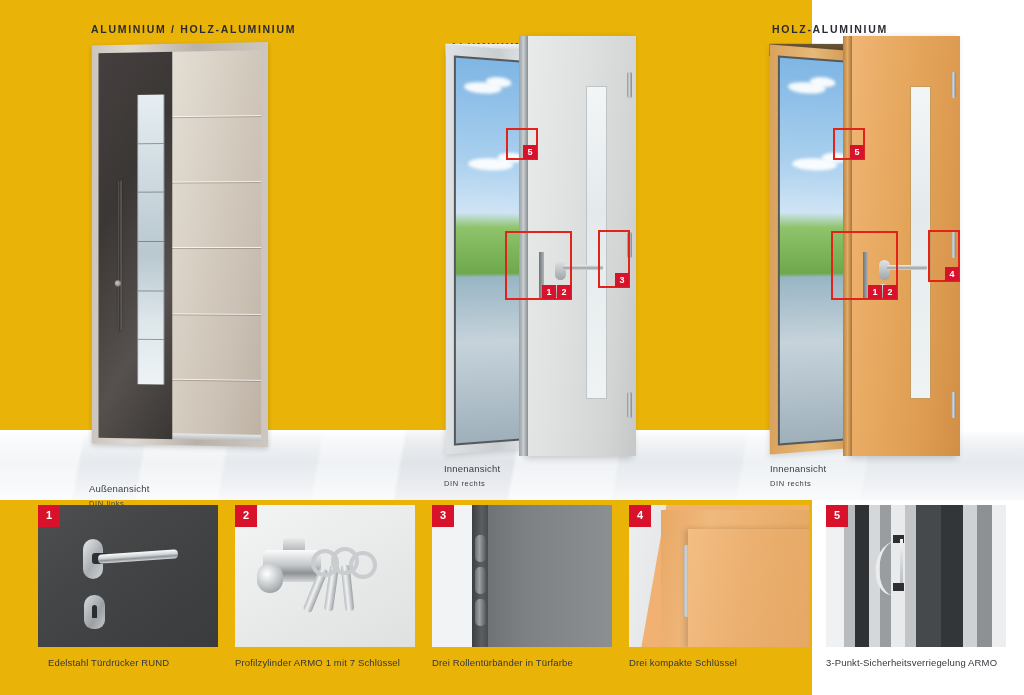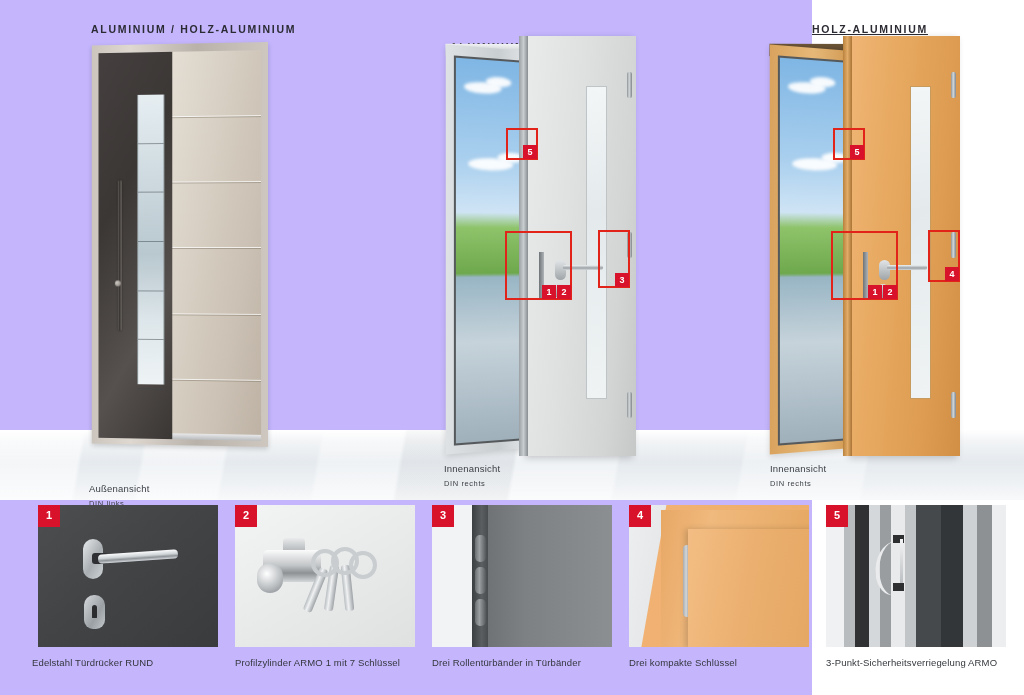--- a/index.html
+++ b/index.html
@@ -5,21 +5,21 @@
   html, body {
     margin: 0; padding: 0;
     width: 1024px; height: 695px;
     background: #ffffff;
     font-family: "Liberation Sans", sans-serif;
     overflow: hidden;
   }
   .page {
     position: relative;
     width: 812px; height: 695px;
-    background: #c4b5fd;
+    background: #eab308;
   }
 
   
   .col-heading {
     position: absolute;
     font-size: 10.5px;
     font-weight: bold;
     letter-spacing: 1.7px;
     color: #2b2b33;
     white-space: nowrap;
@@ -330,21 +330,21 @@
     transform:rotate(-6deg);
   }
 </style>
 </head>
 <body>
 
 <div class="page">
 
   <div class="col-heading" style="left:91px; top:23px;">ALUMINIUM / HOLZ-ALUMINIUM</div>
   <div class="col-heading" style="left:450px; top:41px;">ALUMINIUM</div>
-  <div class="col-heading" style="left:812px; top:23px;text-decoration:underline;">HOLZ-ALUMINIUM</div>
+  <div class="col-heading" style="left:772px; top:23px;">HOLZ-ALUMINIUM</div>
 
   <div class="scene">
     <div class="floor"></div>
 
     <div class="door-unit" style="left:88px; top:42px; width:190px; height:410px;">
       <div class="d1-frame">
         <div class="d1-inner">
           <div class="d1-dark"></div>
           <div class="d1-glass">
             <span></span>
@@ -466,21 +466,21 @@
   <div class="details">
 
     <div class="detail-card dc1" style="left:38px;">
       <div class="badge big">1</div>
       <div class="rose"></div>
       <div class="neck"></div>
       <div class="lever"></div>
       <div class="esc"></div>
       <div class="kh"></div>
     </div>
-    <div class="detail-caption" style="left:32px;">Edelstahl Türdrücker RUND</div>
+    <div class="detail-caption" style="left:48px;">Edelstahl Türdrücker RUND</div>
 
     <div class="detail-card dc2" style="left:235px;">
       <div class="badge big">2</div>
       <div class="cylcam"></div>
       <div class="cylbody"></div>
       <div class="cylnose"></div>
       <div class="key" style="left:76px; top:62px; transform:rotate(22deg);"></div>
       <div class="key" style="left:92px; top:60px; transform:rotate(8deg);"></div>
       <div class="key" style="left:108px; top:60px; transform:rotate(-6deg);"></div>
       <div class="keyhead" style="left:76px; top:44px;"></div>
@@ -489,21 +489,21 @@
     </div>
     <div class="detail-caption" style="left:235px;">Profilzylinder ARMO 1 mit 7 Schlüssel</div>
 
     <div class="detail-card dc3" style="left:432px;">
       <div class="badge big">3</div>
       <div class="edge"></div>
       <div class="hg" style="top:30px;"></div>
       <div class="hg" style="top:62px;"></div>
       <div class="hg" style="top:94px;"></div>
     </div>
-    <div class="detail-caption" style="left:432px;">Drei Rollentürbänder in Türbänder</div>
+    <div class="detail-caption" style="left:432px;">Drei Rollentürbänder in Türfarbe</div>
 
     <div class="detail-card dc4" style="left:629px;">
       <div class="badge big">4</div>
       <div class="jamb"></div>
       <div class="hg" style="top:40px;"></div>
       <div class="panel"></div>
     </div>
     <div class="detail-caption" style="left:629px;">Drei kompakte Schlüssel</div>
 
     <div class="detail-card dc5" style="left:826px;">

